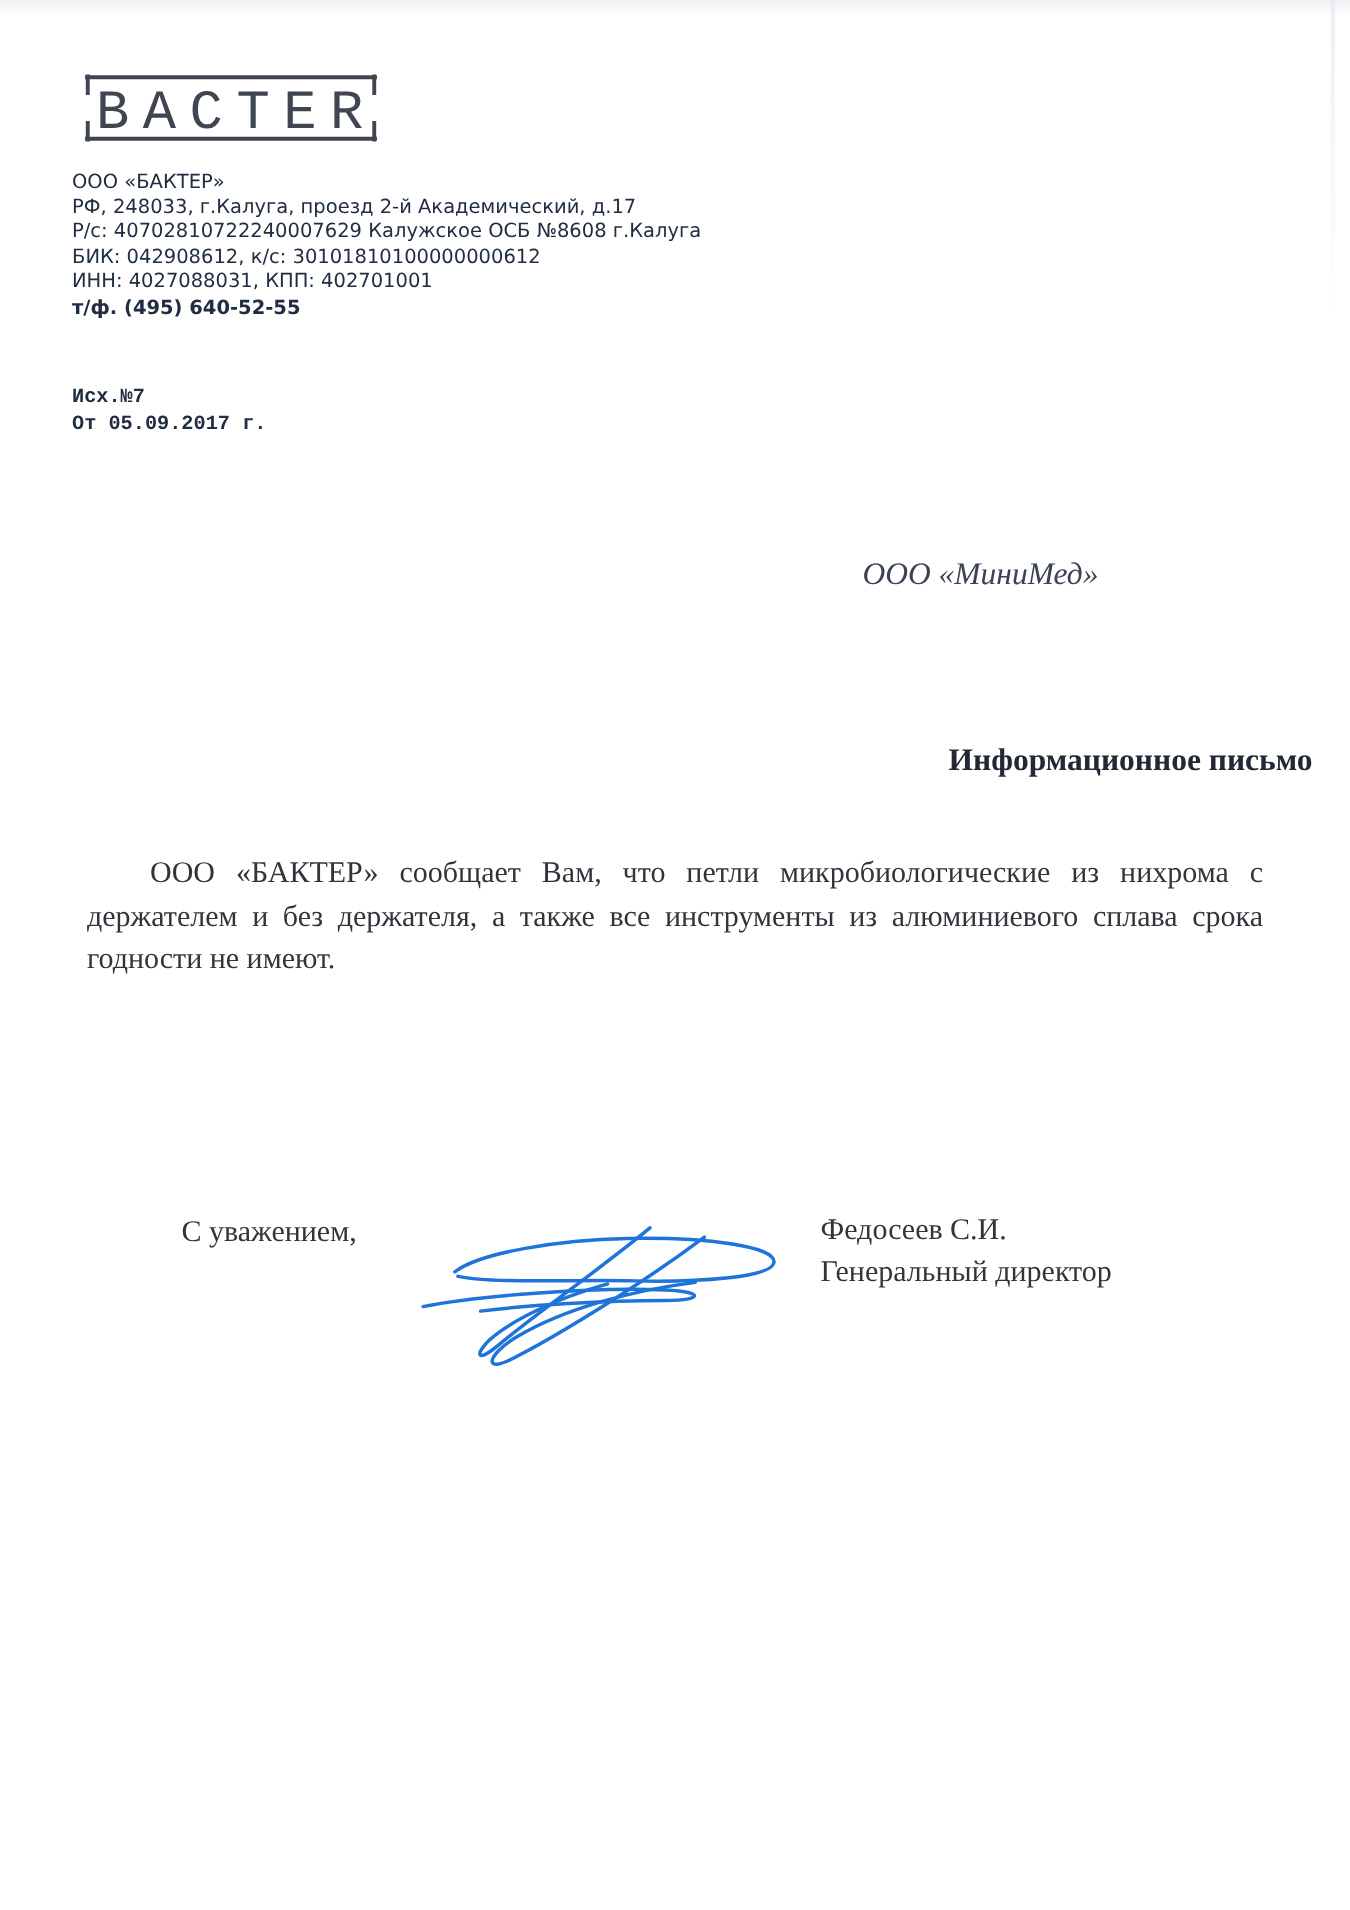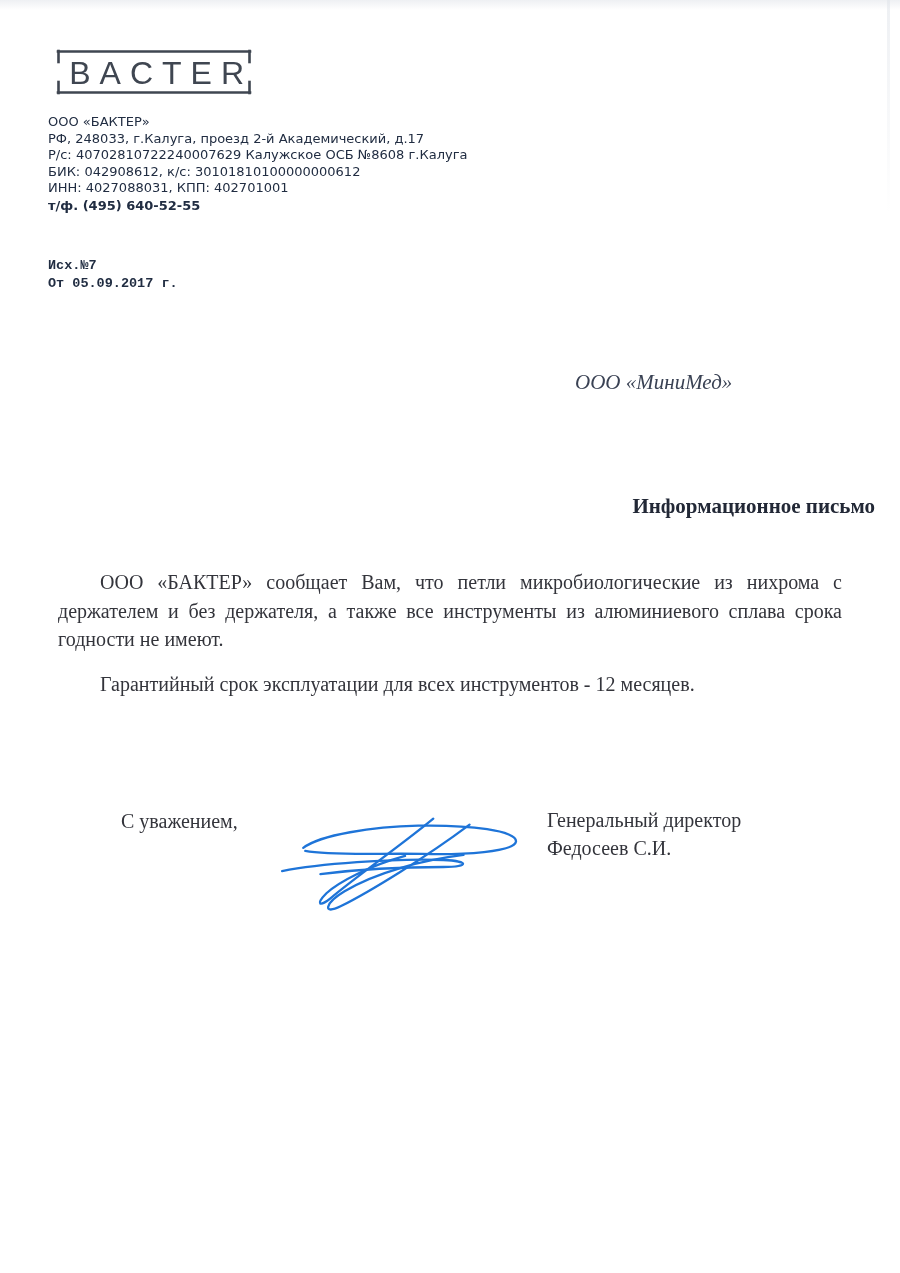--- a/index.html
+++ b/index.html
@@ -28,23 +28,23 @@
   }
 
   
   .logo {
     position: absolute; left: 55px; top: 48px; width: 198px; height: 48px;
     color: var(--logo, #3f4651);
   }
   .logo svg { position: absolute; inset: 0; }
   .logo .logo-text {
     position: absolute; left: 0; right: 0; top: 7px;
-    text-align: right;
-    font-family: Liberation Sans, sans-serif;
-    font-size: 32px; font-weight: 400;
+    text-align: left;
+    font-family: Liberation Mono, monospace;
+    font-size: 37px; font-weight: 400;
     letter-spacing: 9px; text-indent: 9px; 
     color: var(--logo, #3f4651);
     white-space: nowrap;
   }
   .company-info {
     position: absolute; left: 48px; top: 114px;
     font-family: "DejaVu Sans", sans-serif;
     font-size: 13px; line-height: 16.5px;
     color: var(--letterhead-text, #212d42);
     white-space: nowrap;
@@ -128,35 +128,34 @@
     <div>Исх.№7</div>
     <div>От 05.09.2017 г.</div>
   </div>
 
   <div class="recipient">ООО «МиниМед»</div>
 
   <div class="letter-title">Информационное письмо</div>
 
   <div class="letter-body">
     <p>ООО «БАКТЕР» сообщает Вам,  что  петли микробиологические из нихрома с держателем и без держателя, а также все инструменты из алюминиевого сплава  срока годности не имеют.</p>
-    <p>Гарантийный срок эксплуатации для всех инструментов - 12 месяцев.</p>
   </div>
 
   <div class="salutation">С уважением,</div>
 
   <div class="signature">
     <svg viewBox="0 0 250 100" width="252" height="102" fill="none" stroke="currentColor" stroke-width="2.3" stroke-linecap="round" stroke-linejoin="round">
 
       <path d="M 31 34 C 48 21, 100 13, 145 12 C 196 11, 244 17, 242 28 C 240 38, 190 41, 150 40 C 110 39, 58 42, 33 37"></path>
 
       <path d="M 160 5 C 130 30, 84 62, 58 84 C 47 93, 43 90, 54 79 C 66 68, 96 52, 132 42"></path>
 
       <path d="M 196 11 C 152 44, 96 78, 68 92 C 50 101, 52 89, 72 77 C 104 58, 150 46, 190 41"></path>
 
       <path d="M 10 57 C 45 50, 120 44, 170 46 C 196 47, 196 53, 170 53 C 130 53, 80 56, 48 60"></path>
     </svg>
   </div>
 
   <div class="director-block">
+    <div>Федосеев С.И.</div>
     <div>Генеральный директор</div>
-    <div>Федосеев С.И.</div>
   </div>
 </div>
 
 </body></html>

